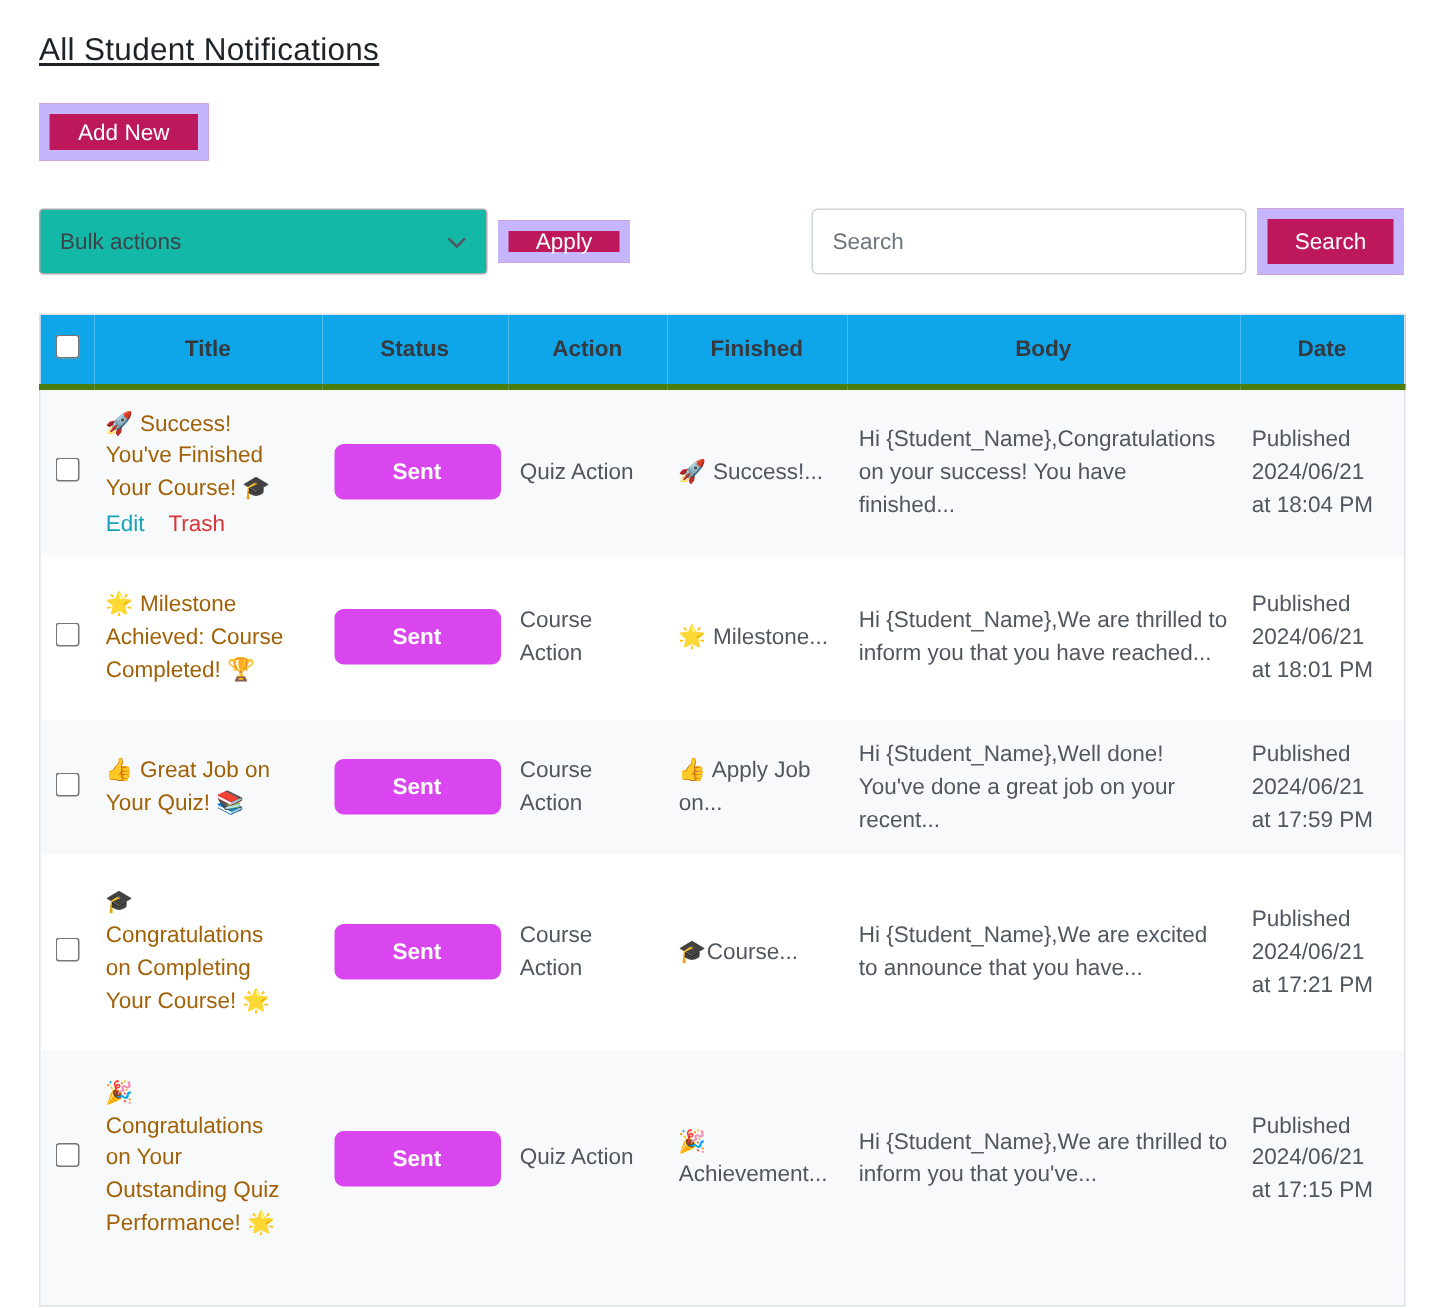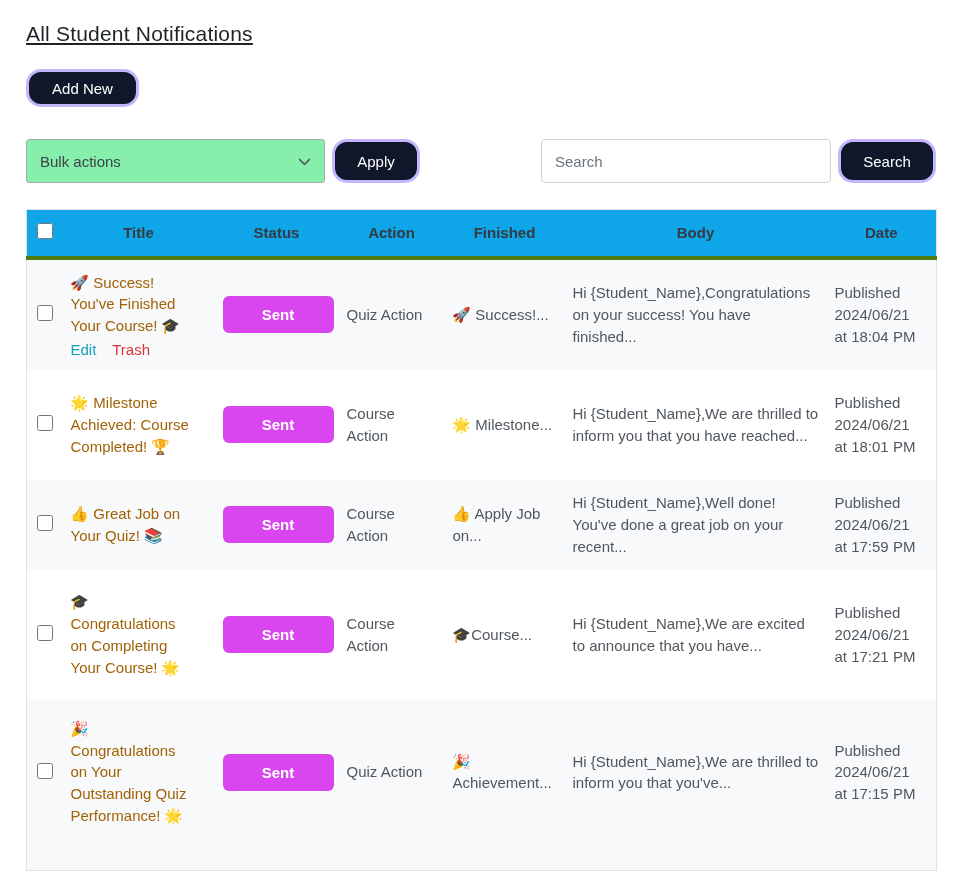--- a/index.html
+++ b/index.html
@@ -9,46 +9,46 @@
     font-family: "Liberation Sans", "DejaVu Sans", sans-serif;
     color: #3c434a;
     padding: 22px 26px 0 26px;
   }
   .page-title {
     font-size: 21px; font-weight: 500; color: #1d2327;
     letter-spacing: .2px; margin-bottom: 23px; text-decoration: underline;
   }
   .btn {
     display: inline-flex; align-items: center; justify-content: center;
-    background: #0f172a; color: #ffffff; border: 3px solid #c4b5fd;
-    border-radius: 15px; font-size: 15px; cursor: pointer;
+    background: #be185d; color: #ffffff; border: 7px solid #c4b5fd;
+    border-radius: 0; font-size: 15px; cursor: pointer;
     font-family: inherit;
   }
   .btn-addnew { width: 113px; height: 38px; margin-bottom: 32px; }
   .toolbar {
     display: flex; align-items: center; justify-content: space-between;
     margin-bottom: 26px;
   }
   .toolbar-left, .toolbar-right { display: flex; align-items: center; }
   .select-wrap { position: relative; }
   .bulk-select {
     -webkit-appearance: none; appearance: none;
     width: 299px; height: 44px;
     border: 1px solid #a7aaad; border-radius: 3px;
-    background: #86efac; color: #3c434a;
+    background: #14b8a6; color: #3c434a;
     font-size: 15px; font-family: inherit;
     padding: 0 34px 0 13px; cursor: pointer;
   }
   .chevron {
     position: absolute; right: 16px; top: 16px;
     width: 9px; height: 9px; pointer-events: none;
     border-right: 2px solid #50575e; border-bottom: 2px solid #50575e;
     transform: rotate(45deg); border-radius: 1px;
   }
-  .btn-apply { width: 88px; height: 44px; margin-left: 7px; }
+  .btn-apply { width: 88px; height: 28px; margin-left: 7px; }
   .search-input {
     width: 290px; height: 44px;
     border: 1px solid #ced4da; border-radius: 4px;
     font-size: 15px; font-family: inherit; color: #3c434a;
     padding: 0 13px; outline: none;
   }
   .search-input::placeholder { color: #6c757d; }
   .btn-search { width: 98px; height: 44px; margin-left: 7px; }
 
   table.list-table {

